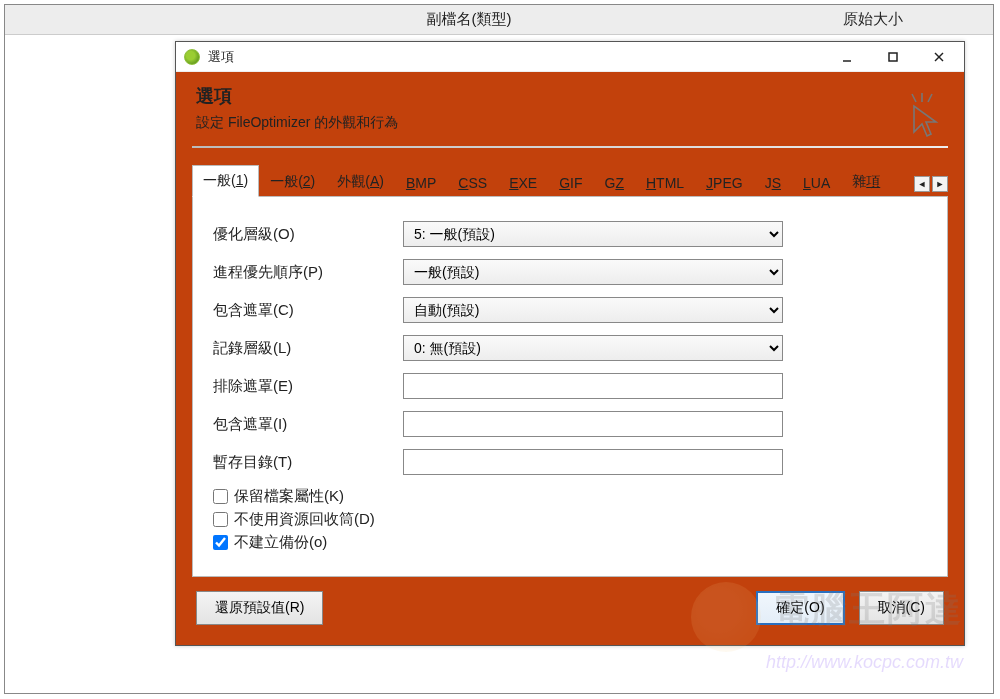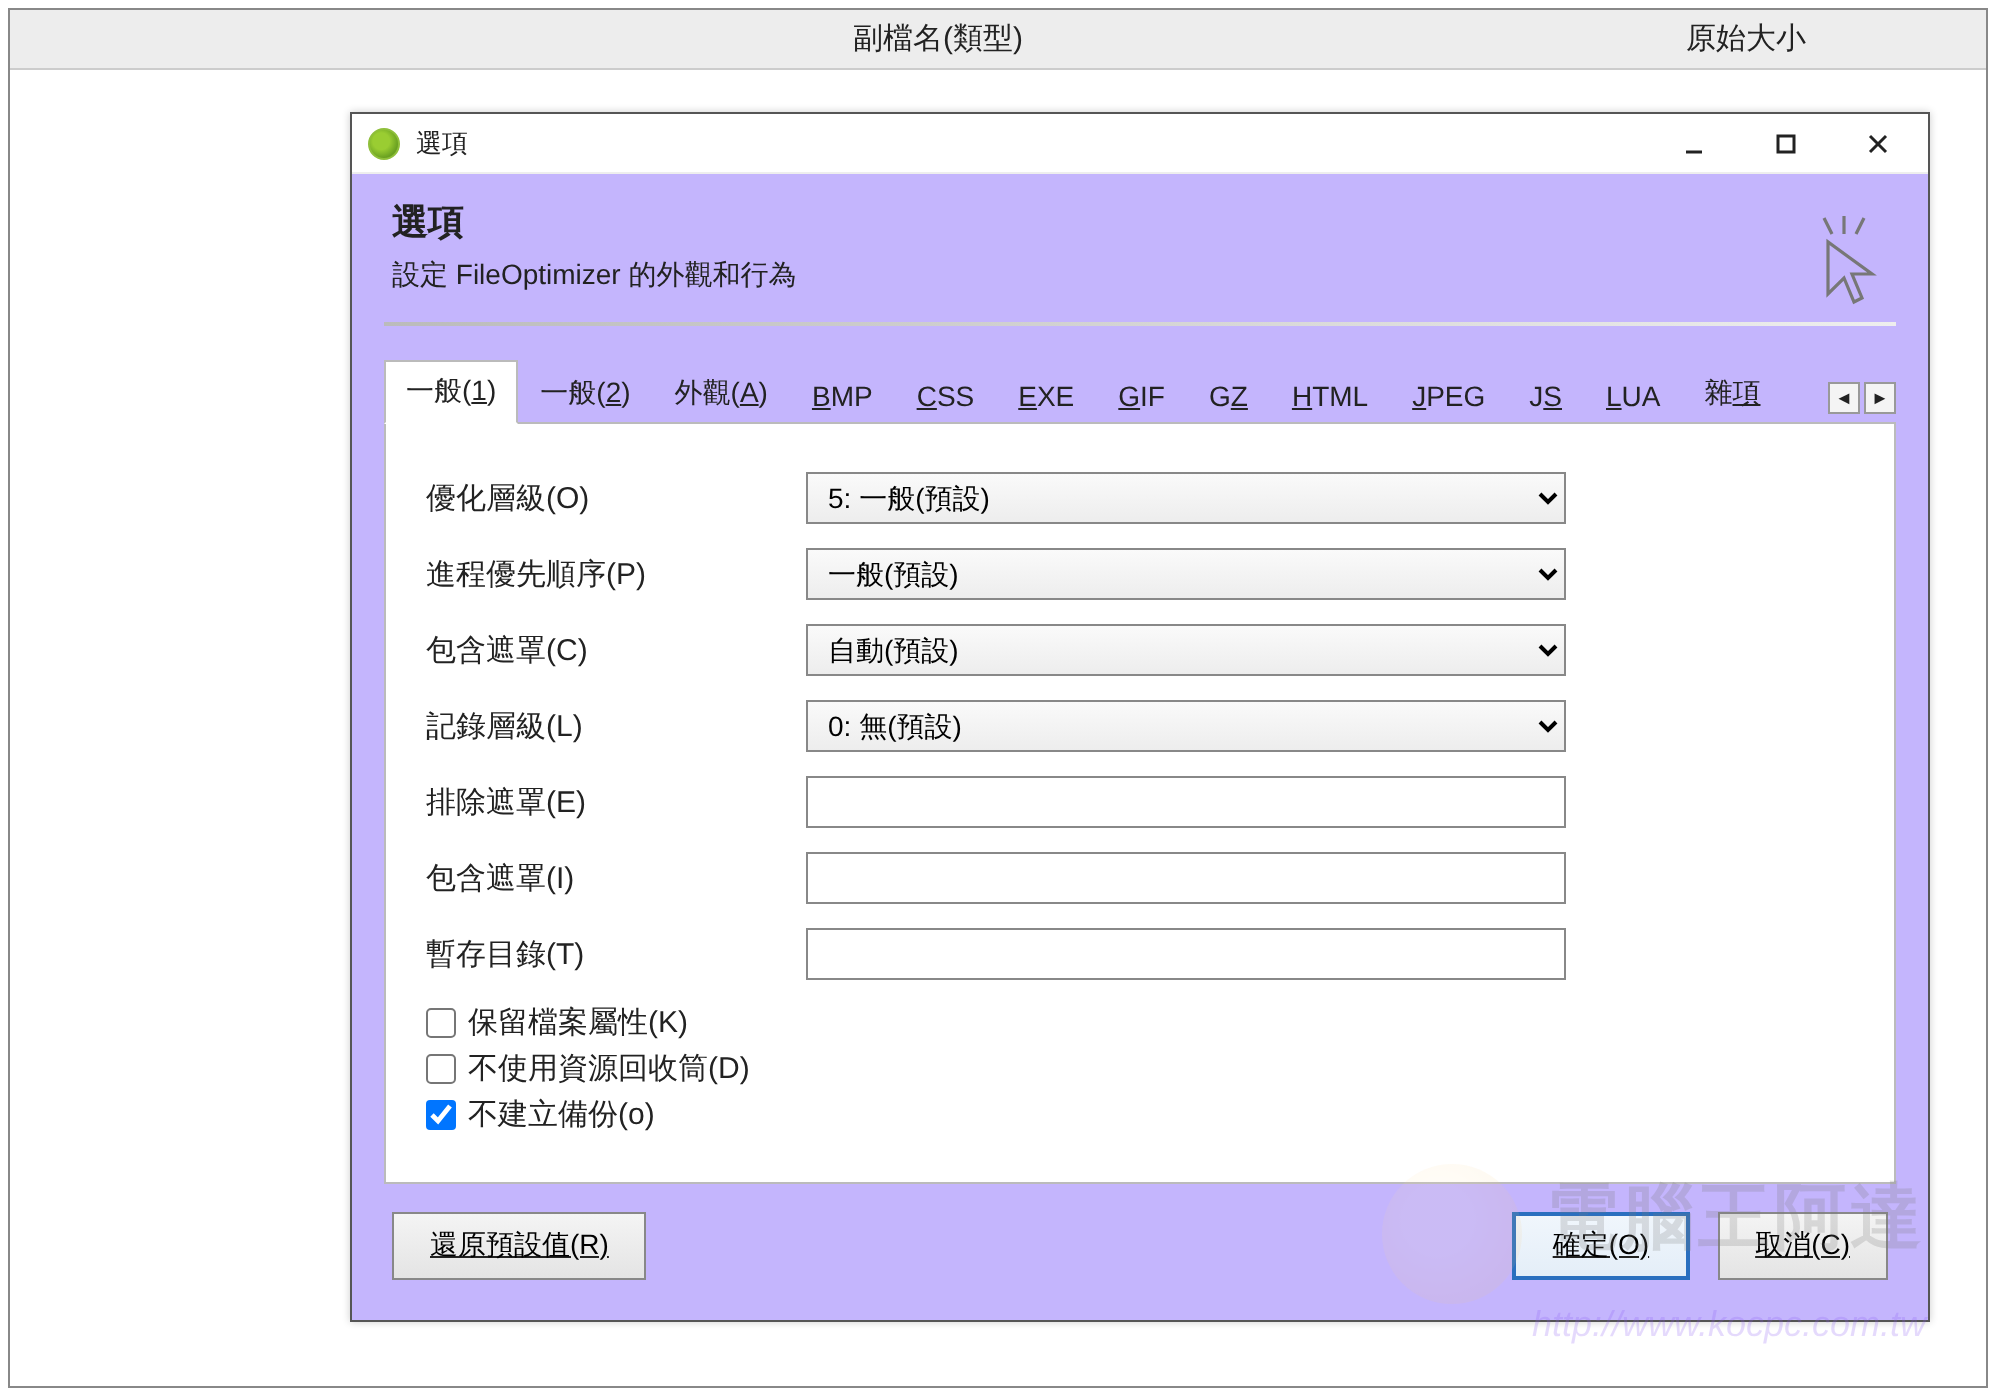--- a/index.html
+++ b/index.html
@@ -27,24 +27,23 @@
   }
   .bg-col1 { flex: 0 0 180px; }
   .bg-col2 { flex: 1 1 auto; text-align: center; }
   .bg-col3 { flex: 0 0 240px; text-align: center; }
 
   .dialog {
     position: absolute;
     left: 170px;
     top: 36px;
     width: 790px;
-    background: #c4b5fd;
+    background: #c2410c;
     border: 1px solid #555;
     box-shadow: 0 0 4px rgba(0,0,0,.2);
-    margin-top: 15px;
   }
   .titlebar {
     display: flex;
     align-items: center;
     height: 30px;
     padding: 0 2px 0 8px;
     background: #fff;
     border-bottom: 1px solid #eee;
   }
   .titlebar .app-icon {
@@ -156,21 +155,20 @@
     display: flex;
     align-items: center;
     margin-bottom: 4px;
     font-size: 15px;
   }
   .check-row input { margin-right: 6px; width: 15px; height: 15px;}
 
   .dlg-buttons {
     display: flex;
     padding: 14px 20px 20px 20px;
-    text-decoration: underline;
   }
   .btn {
     border: 1px solid #888;
     background: linear-gradient(#f4f4f4,#e4e4e4);
     padding: 6px 18px;
     font-size: 14px;
     font-family: inherit;
     cursor: default;
   }
   .btn.primary {

